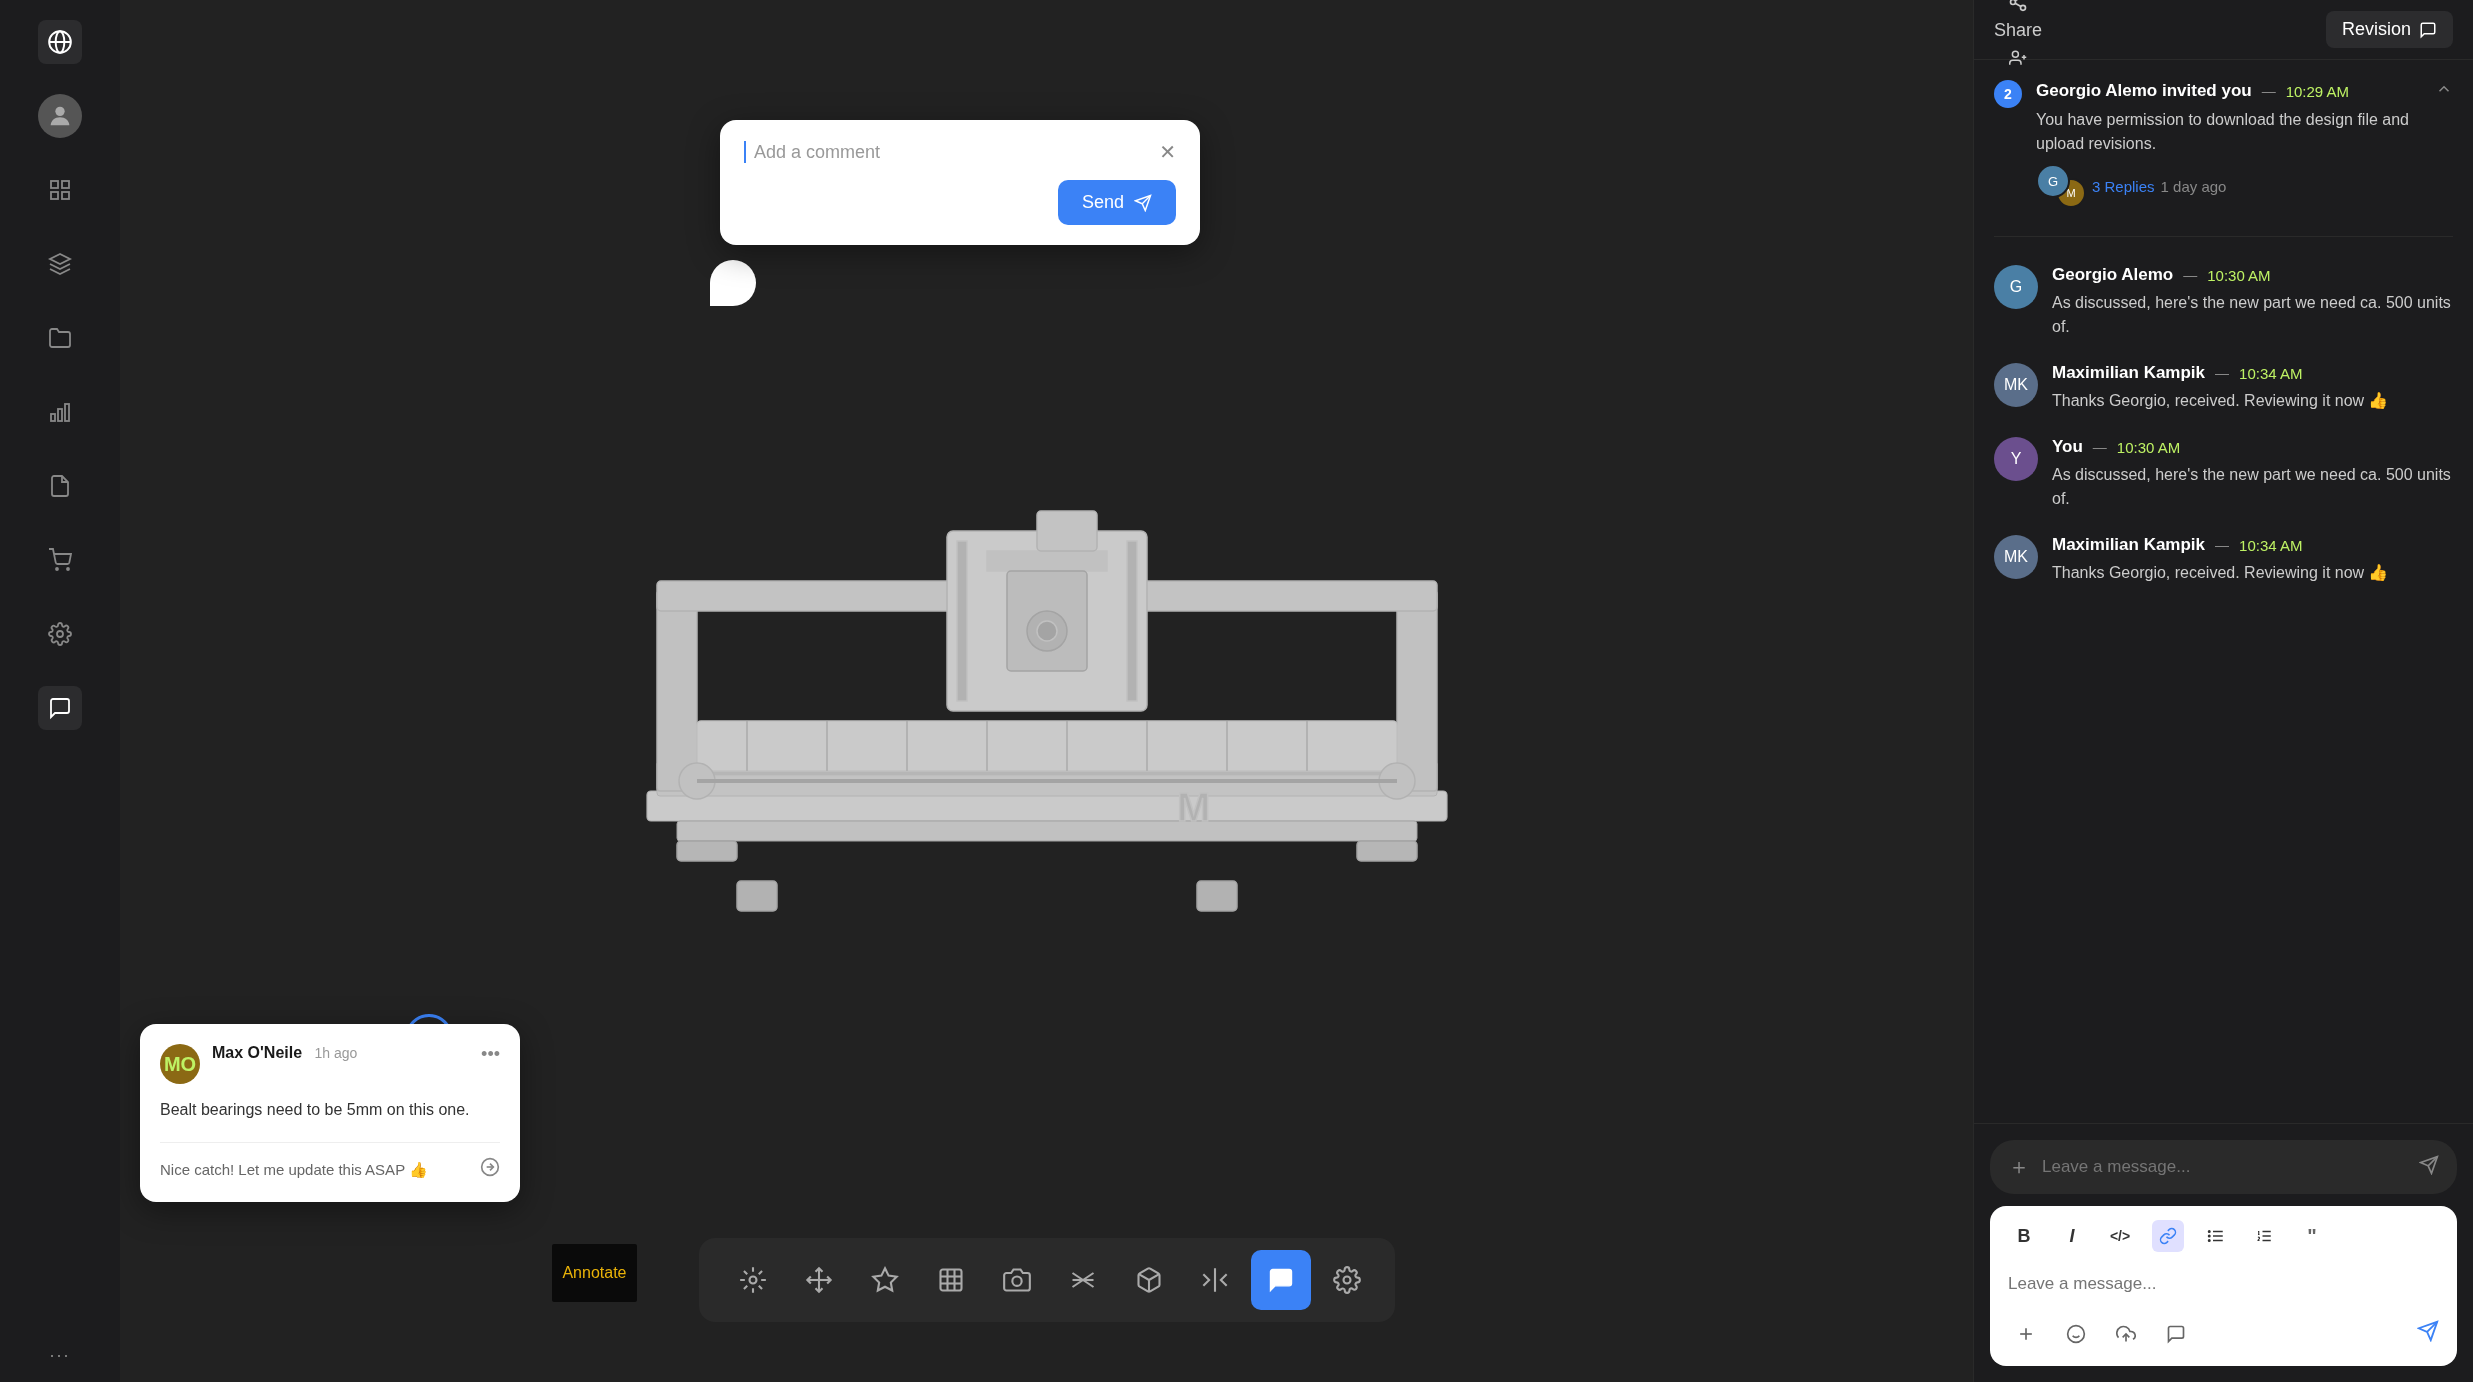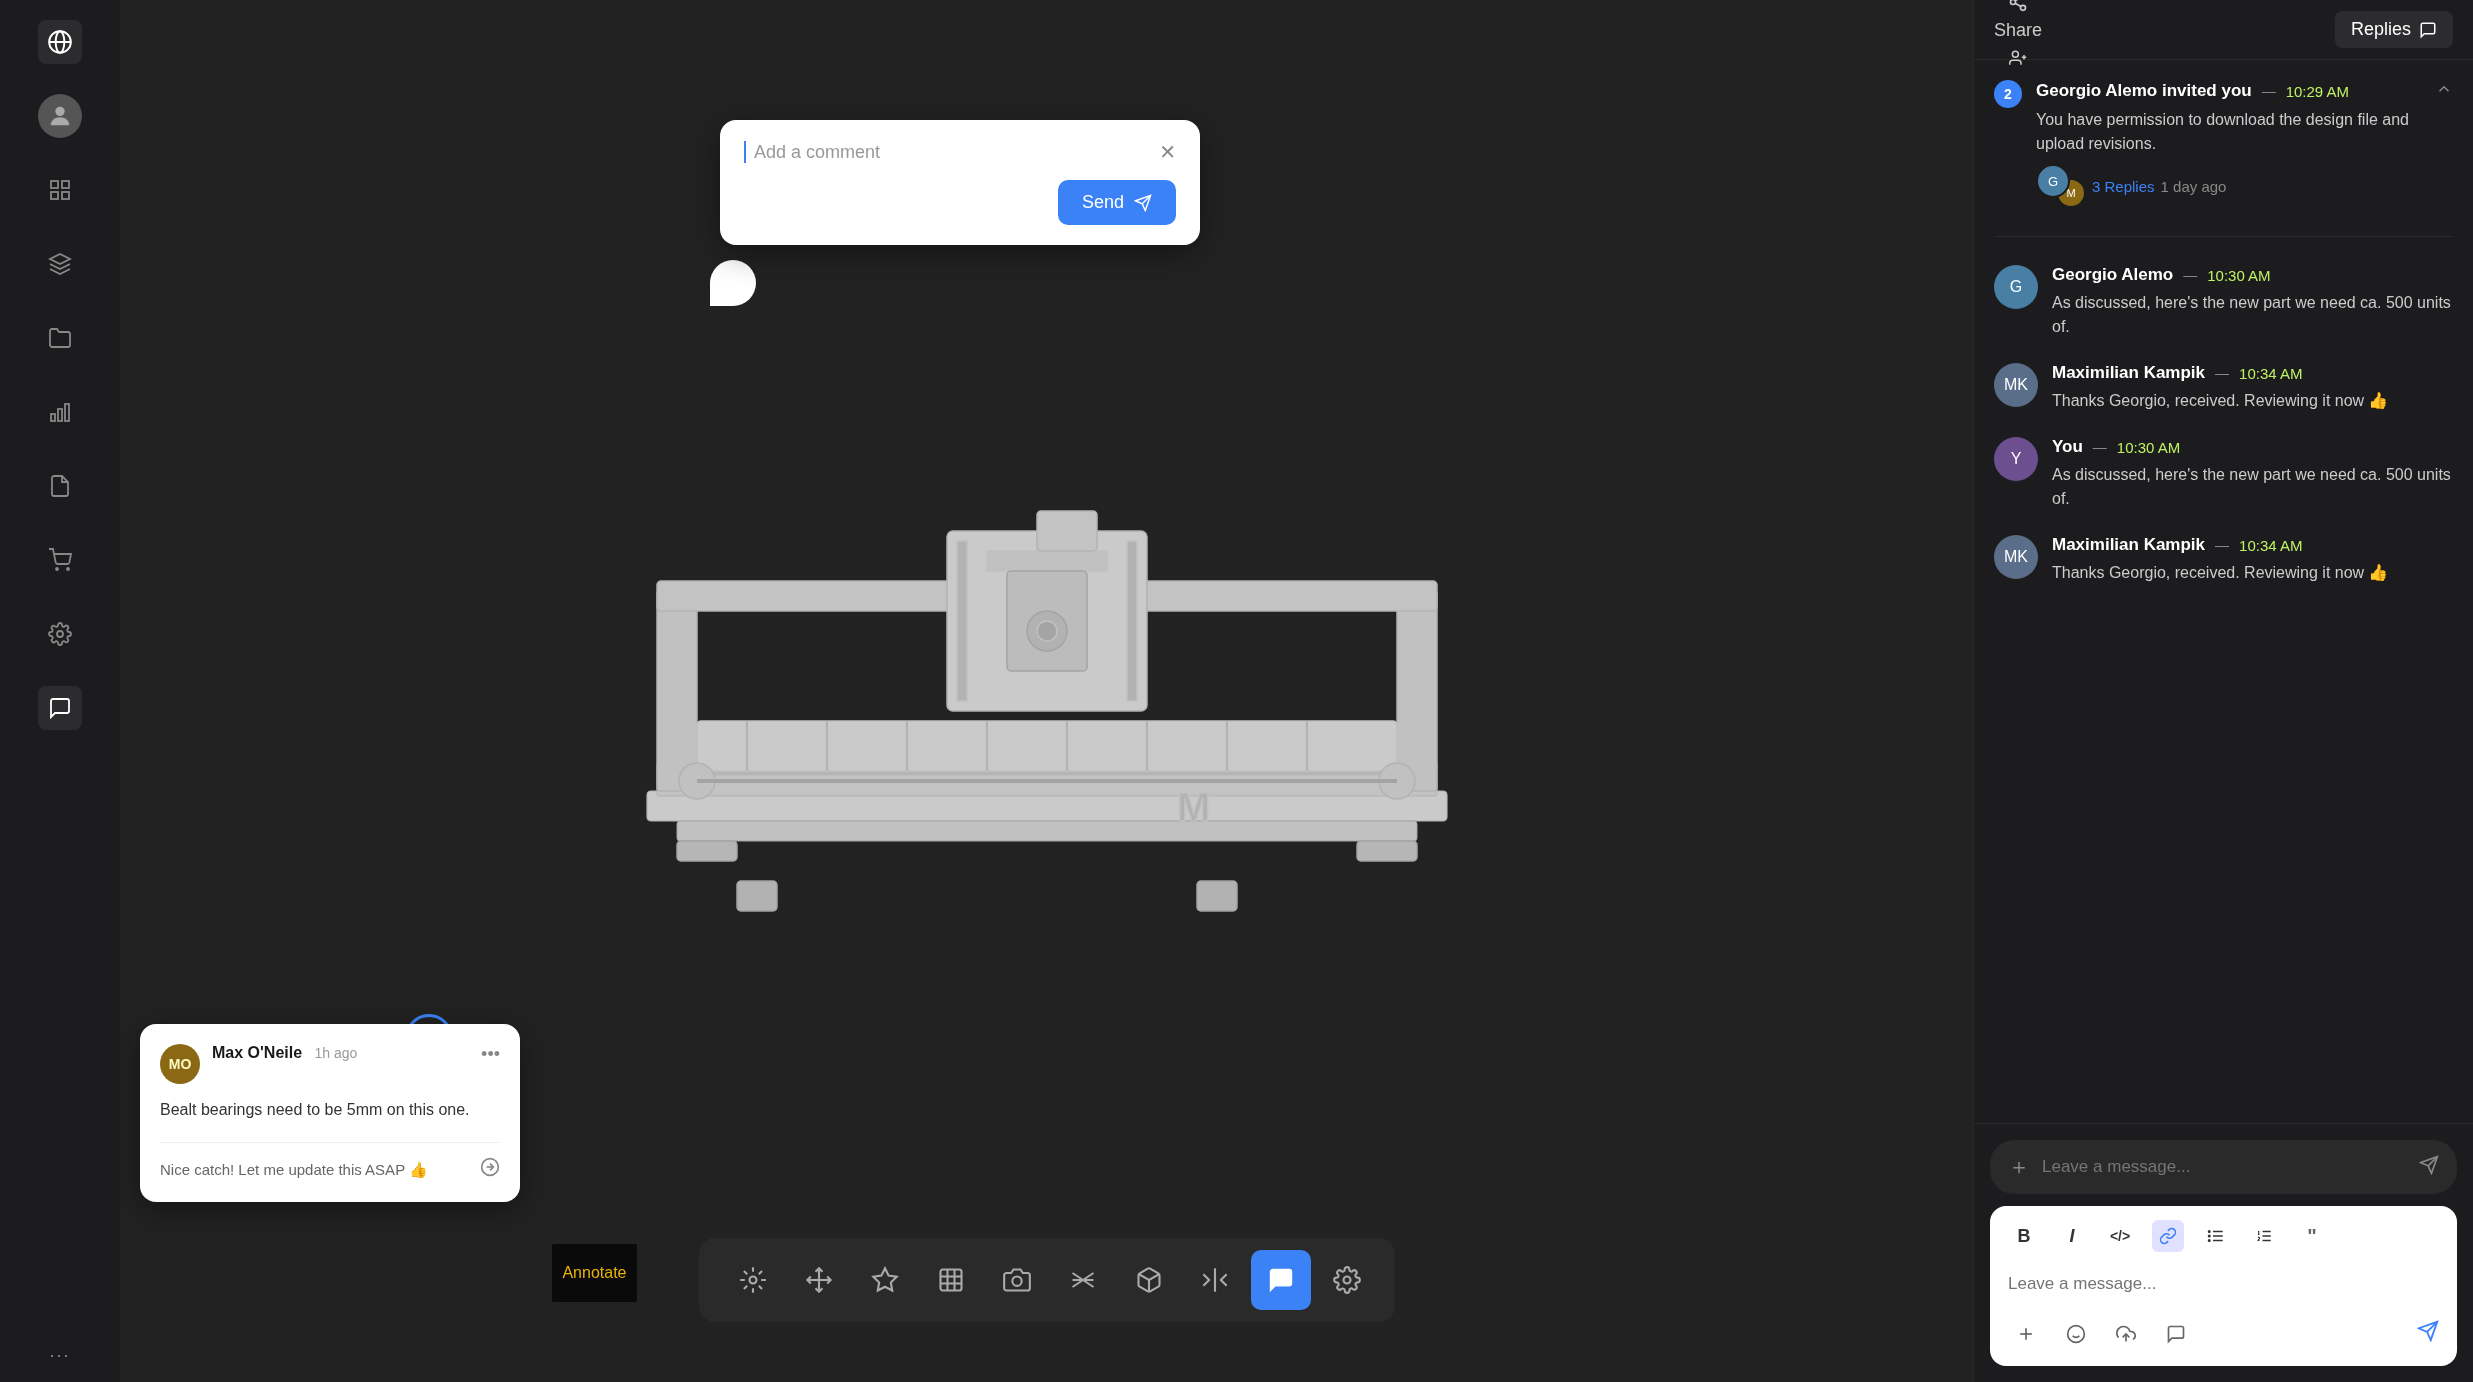--- a/index.html
+++ b/index.html
@@ -428,22 +428,22 @@
       margin-bottom: 14px;
     }
     .thread-avatar {
       width: 40px;
       height: 40px;
       border-radius: 50%;
       background: #8B6914;
       display: flex;
       align-items: center;
       justify-content: center;
-      color: #fef9c3;
-      font-size: 14px;
+      color: #bef264;
+      font-size: 20px;
       font-weight: 600;
       flex-shrink: 0;
     }
     .thread-author {
       font-weight: 600;
       color: #1a1a1a;
       font-size: 16px;
     }
     .thread-time {
       color: #999;
@@ -802,21 +802,21 @@
       </svg>
       <span>Share</span>
       <svg width="18" height="18" viewBox="0 0 24 24" fill="none" stroke="currentColor" stroke-width="2">
         <path d="M16 21v-2a4 4 0 00-4-4H5a4 4 0 00-4 4v2"></path>
         <circle cx="8.5" cy="7" r="4"></circle>
         <line x1="20" y1="8" x2="20" y2="14"></line>
           <line x1="23" y1="11" x2="17" y2="11"></line>
       </svg>
     </div>
     <div class="discuss-btn">
-      <span>Replies</span>
+      <span>Revision</span>
       <svg width="18" height="18" viewBox="0 0 24 24" fill="none" stroke="currentColor" stroke-width="2">
         <path d="M21 15a2 2 0 01-2 2H7l-4 4V5a2 2 0 012-2h14a2 2 0 012 2z"></path>
       </svg>
     </div>
   </div>
 
 
   <div class="messages-area">
 
     <div class="message-group">

